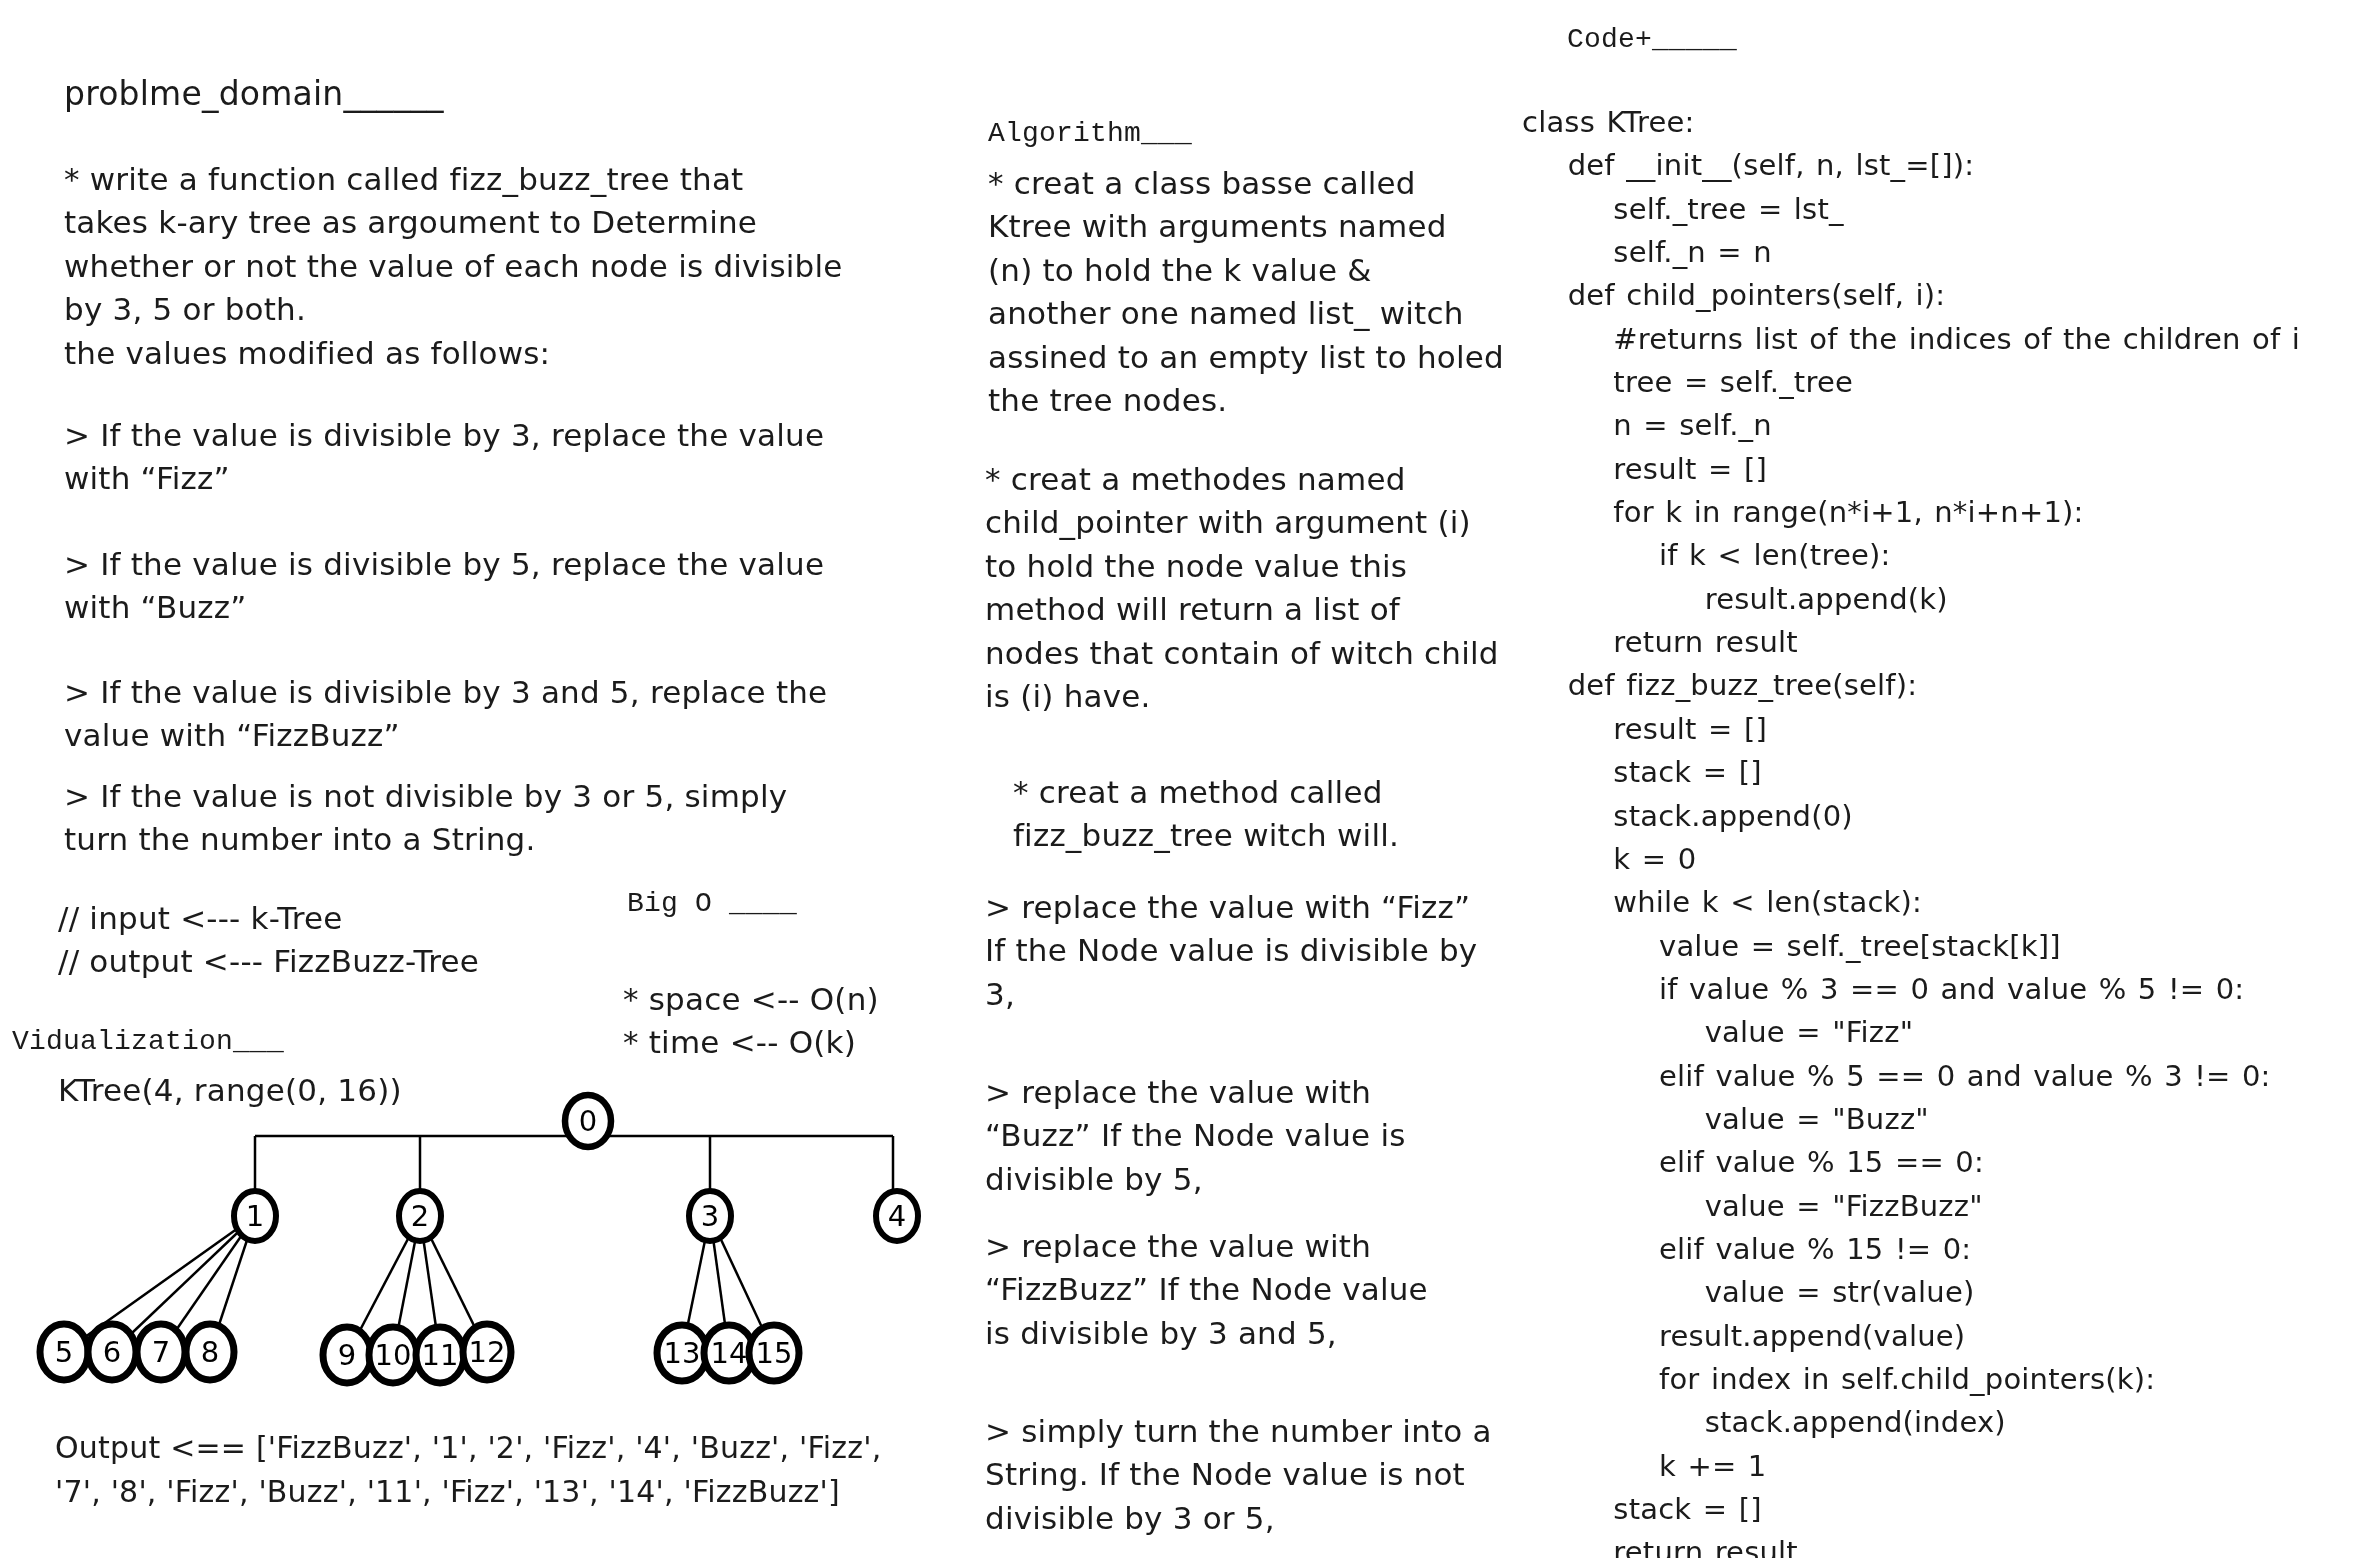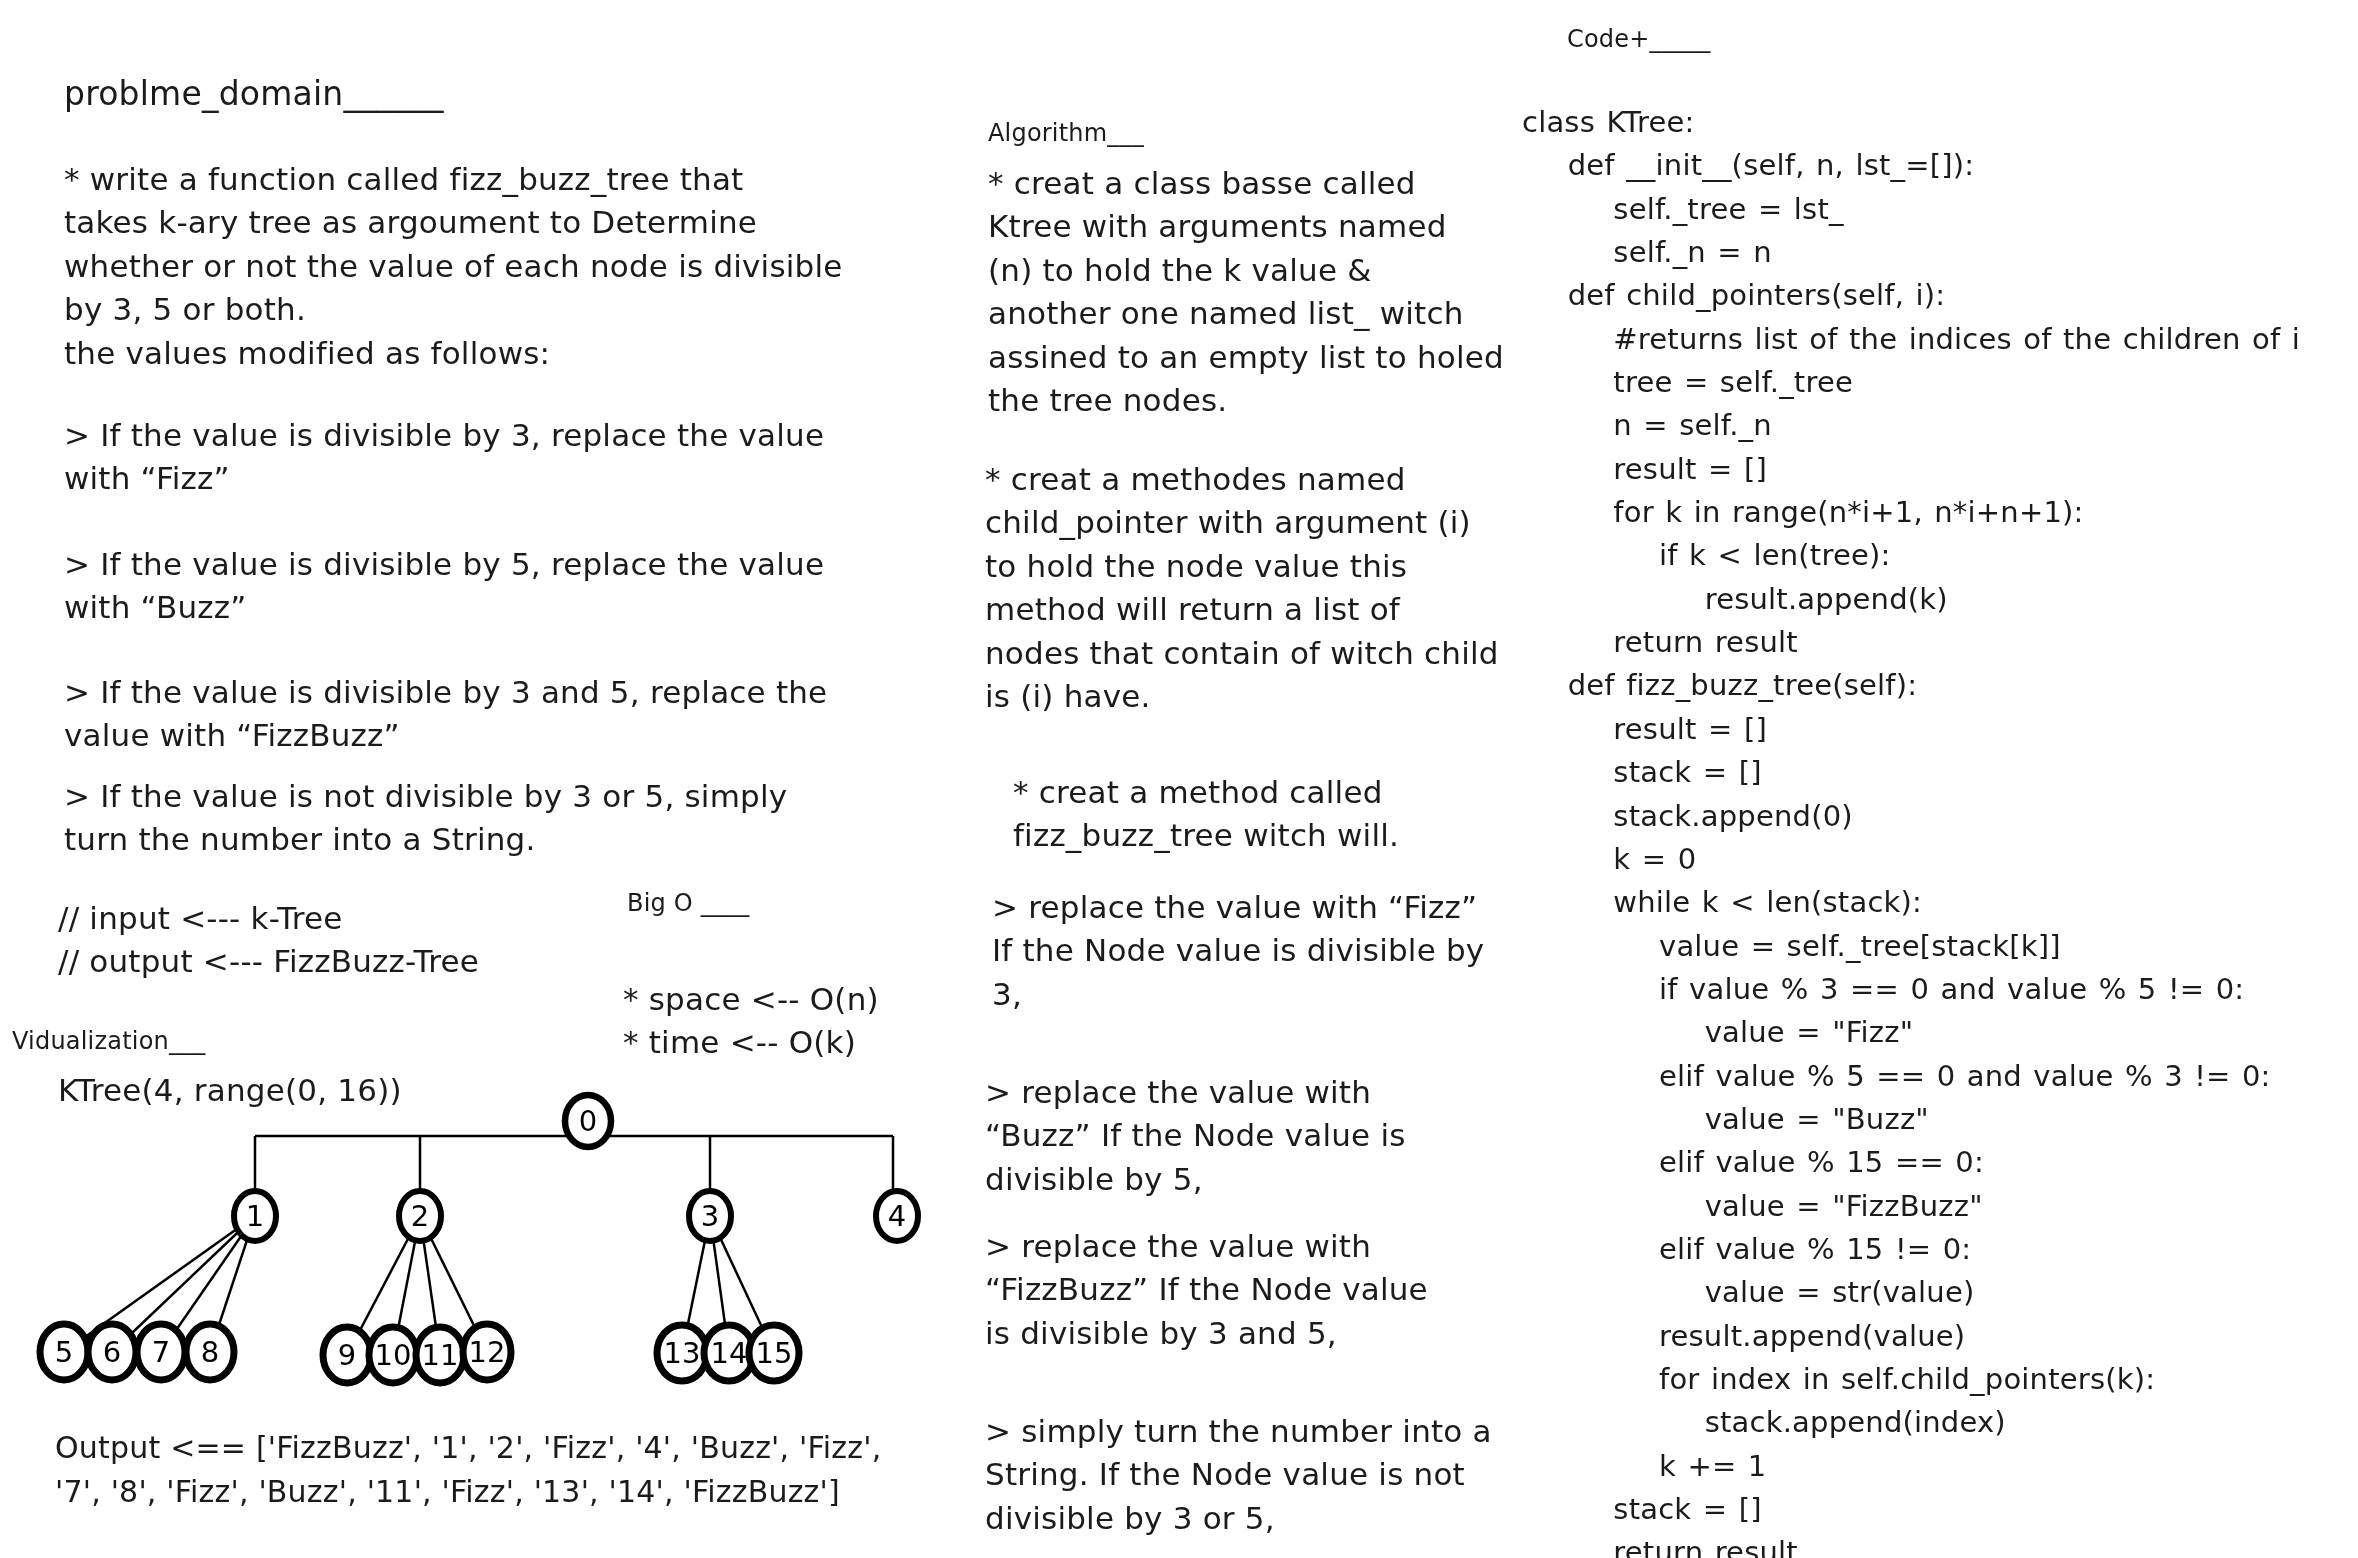--- a/index.html
+++ b/index.html
@@ -11,38 +11,38 @@
     font-family:"DejaVu Sans", sans-serif;
     color:#1b1b1b;
   }
   .blk{
     position:absolute;
     font-size:31px;
     line-height:43.4px;
     white-space:pre-line;
     letter-spacing:0.2px;
   }
-  .hdr{font-size:24px;}
+  .hdr{font-size:28px;font-family:Liberation Mono, monospace;}
   .l-title   {left:64px;  top:72px;  font-size:33px;}
   .l-intro   {left:64px;  top:158px;}
   .l-rule1   {left:64px;  top:414px;}
   .l-rule2   {left:64px;  top:543px;}
   .l-rule3   {left:64px;  top:671px;}
   .l-rule4   {left:64px;  top:775px;}
   .l-io      {left:58px;  top:897px;}
   .l-bigo-t  {left:627px; top:882px;}
   .l-bigo-i  {left:623px; top:966px;margin-top:12px;}
   .l-vid-t   {left:12px;  top:1020px;}
   .l-ktree   {left:58px;  top:1069px;}
   .l-output  {left:55px;  top:1426px; font-size:30px; line-height:44px;}
   .m-title   {left:988px; top:112px;}
   .m-p1      {left:988px; top:162px;}
   .m-p2      {left:985px; top:458px;}
   .m-p3      {left:985px; top:771px;margin-left:28px;}
-  .m-p4      {left:985px; top:886px;margin-left:7px;}
+  .m-p4      {left:985px; top:886px;}
   .m-p5      {left:985px; top:1071px;}
   .m-p6      {left:985px; top:1225px;}
   .m-p7      {left:985px; top:1410px;}
   .r-title   {left:1567px;top:18px;}
   .r-code    {
     left:1522px; top:101px;
     font-size:29px; line-height:43.35px;
     white-space:pre; word-spacing:2px;
     letter-spacing:0.2px;
   }

